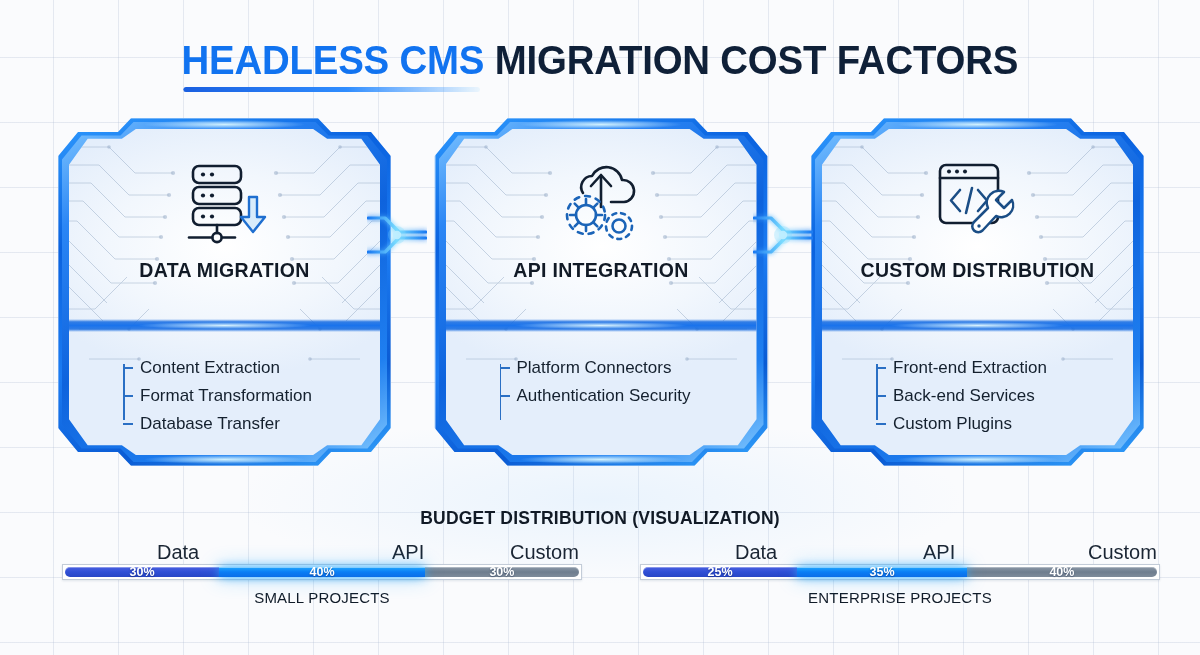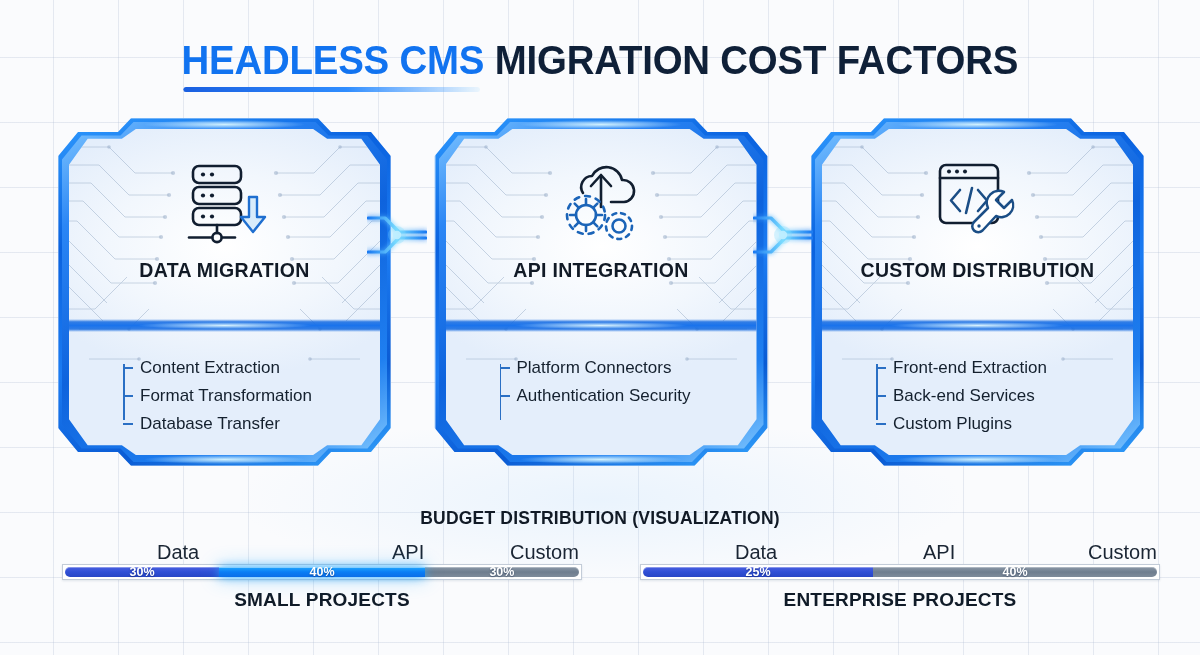--- a/index.html
+++ b/index.html
@@ -300,22 +300,22 @@
   }
   .seg.s3 {
     background: linear-gradient(to bottom, #8b98a7 0%, #6e7d8e 50%, #7e8b9a 100%);
     border-radius: 0 5px 5px 0;
     box-shadow: inset 0 1px 0 rgba(255,255,255,0.30);
   }
 
   .bar-caption {
     margin-top: 9px;
     text-align: center;
-    font-size: 19px;
-    font-weight: 700;
+    font-size: 15px;
+    font-weight: 400;
     letter-spacing: 0.2px;
     color: #101b28;
   }
 </style>
 </head>
 <body>
 
 <div id="infographic">
 
   <div class="title-wrap">
@@ -647,20 +647,21 @@
     </div>
 
     <div class="bar-group right">
       <div class="bar-labels">
         <span style="left:95px">Data</span>
         <span style="left:283px">API</span>
         <span style="left:448px">Custom</span>
       </div>
       <div class="bar">
         <div class="seg s1" style="flex:30">25%</div>
+        <div class="seg s2" style="flex:33">35%</div>
         <div class="seg s3" style="flex:37">40%</div>
       </div>
       <div class="bar-caption">ENTERPRISE PROJECTS</div>
     </div>
 
   </div>
 
 </div>
 
 </body></html>

